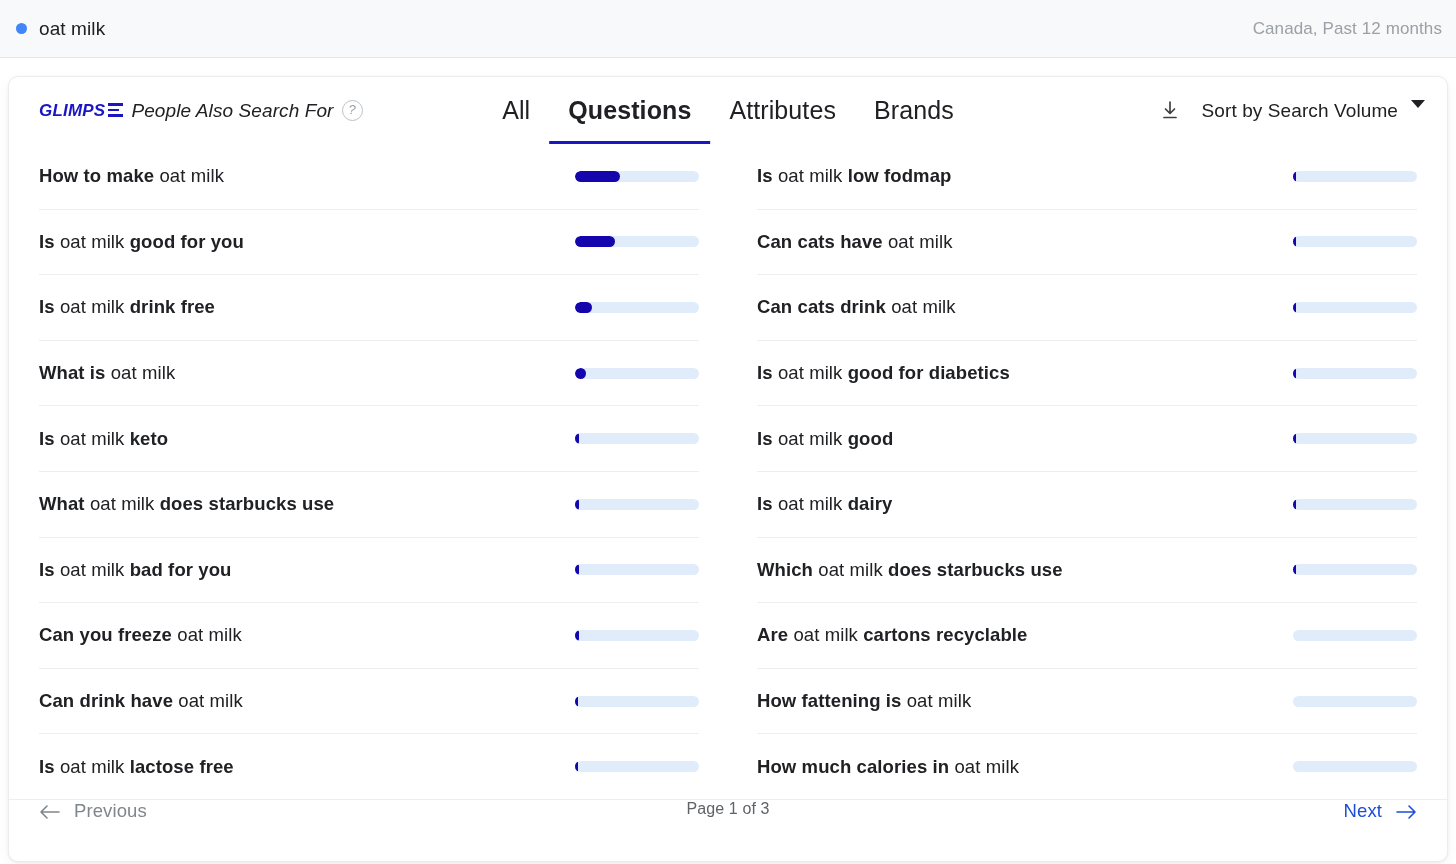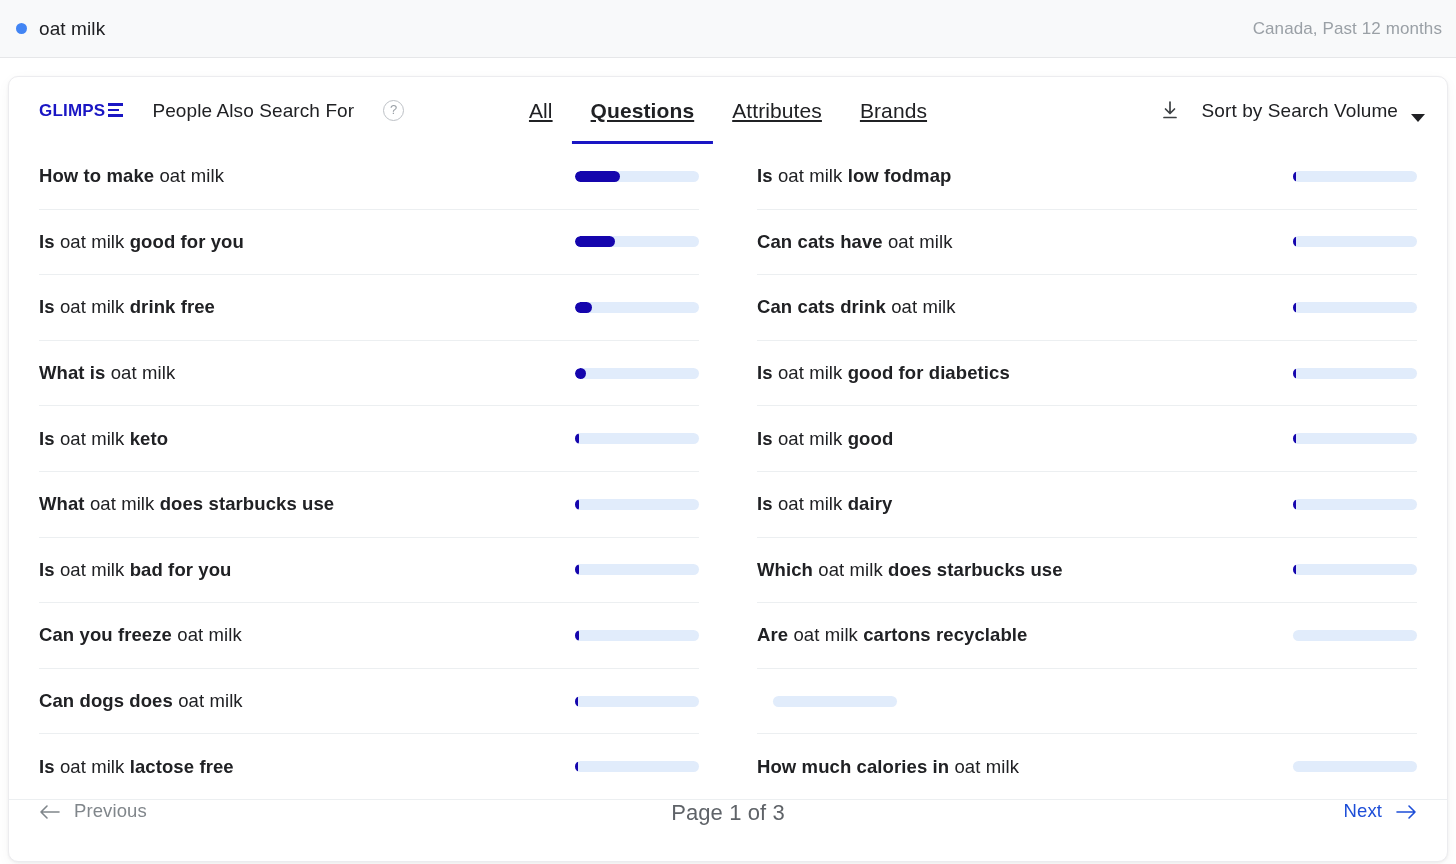--- a/index.html
+++ b/index.html
@@ -55,21 +55,21 @@
 
   
   .card-head {
     height: 67px;
     display: flex;
     align-items: stretch;
     padding: 0 22px 0 30px;
     position: relative;
     flex: none;
   }
-  .head-left { display: flex; align-items: center; gap: 29px; }
+  .head-left { display: flex; align-items: center; gap: 8px; font-style: italic; }
   .logo {
     display: flex; align-items: center; gap: 2px;
     color: #1a16c4;
   }
   .logo-text {
     font-size: 17px; font-weight: bold; letter-spacing: .2px;
     color: #1a16c4; line-height: 1;
   }
   .logo-e { display: flex; flex-direction: column; gap: 2.5px; margin-left: 1px; padding-bottom: 1px; }
   .logo-e i { display: block; height: 2.8px; background: #1a16c4; border-radius: 0; }
@@ -87,41 +87,40 @@
 
   .tabs {
     position: absolute;
     left: 50%; transform: translateX(-50%);
     top: 0; bottom: 0;
     display: flex; align-items: stretch; gap: 0;
   }
   .tab {
     display: flex; align-items: center;
     padding: 0 19px;
-    font-size: 21px;
+    font-size: 25px;
     color: #202124;
     cursor: pointer;
     position: relative;
     letter-spacing: .1px;
-    text-decoration: underline;
   }
   .tab.active { font-weight: bold; }
   .tab.active::after {
     content: "";
     position: absolute; left: 0; right: 0; bottom: 0;
     height: 3px; background: #1a16c4;
   }
 
   .head-right {
     margin-left: auto;
     display: flex; align-items: center; gap: 22px;
   }
   .dl-icon { width: 20px; height: 21px; display: block; cursor: pointer; }
   .sortbtn {
-    display: flex; align-items: flex-end; gap: 13px;
+    display: flex; align-items: flex-start; gap: 13px;
     font-size: 19px; color: #202124; cursor: pointer;
     letter-spacing: .1px;
   }
   .caret {
     width: 0; height: 0;
     border-left: 7px solid transparent;
     border-right: 7px solid transparent;
     border-top: 8px solid #202124;
     display: block;
   }
@@ -189,21 +188,21 @@
   .pagebtn {
     display: flex; align-items: center; gap: 14px;
     font-size: 18.5px; color: #80868b; letter-spacing: .1px;
     cursor: pointer;
   }
   .pagebtn.enabled { color: #1d4ed8; }
   .pagebtn.next { margin-left: auto; }
   .arrow { width: 21px; height: 16px; display: block; }
   .page-indicator {
     position: absolute; left: 50%; transform: translateX(-50%);
-    font-size: 22px; color: #5f6368; letter-spacing: .1px;
+    font-size: 16px; color: #5f6368; letter-spacing: .1px;
   }
 </style>
 </head>
 <body>
 
 <div class="topbar">
   <div class="topbar-left">
     <span class="seed-dot"></span>
     <span class="seed-label">oat milk</span>
   </div>
@@ -308,21 +307,21 @@
           </div>
           <div class="row">
             <div class="q"><b>Can you freeze</b> <span class="plain">oat milk</span></div>
             <div class="bar-wrap">
               <div class="bar-track">
                 <div class="bar-fill" style="width: 3%;"></div>
               </div>
             </div>
           </div>
           <div class="row">
-            <div class="q"><b>Can dogs does</b> <span class="plain">oat milk</span></div>
+            <div class="q"><b>Can drink have</b> <span class="plain">oat milk</span></div>
             <div class="bar-wrap">
               <div class="bar-track">
                 <div class="bar-fill" style="width: 2.8%;"></div>
               </div>
             </div>
           </div>
           <div class="row">
             <div class="q"><b>Is</b> <span class="plain">oat milk</span> <b>lactose free</b></div>
             <div class="bar-wrap">
               <div class="bar-track">
@@ -388,20 +387,21 @@
               </div>
             </div>
           </div>
           <div class="row">
             <div class="q"><b>Are</b> <span class="plain">oat milk</span> <b>cartons recyclable</b></div>
             <div class="bar-wrap">
               <div class="bar-track"></div>
             </div>
           </div>
           <div class="row">
+            <div class="q"><b>How fattening is</b> <span class="plain">oat milk</span></div>
             <div class="bar-wrap">
               <div class="bar-track"></div>
             </div>
           </div>
           <div class="row">
             <div class="q"><b>How much calories in</b> <span class="plain">oat milk</span></div>
             <div class="bar-wrap">
               <div class="bar-track"></div>
             </div>
           </div>

